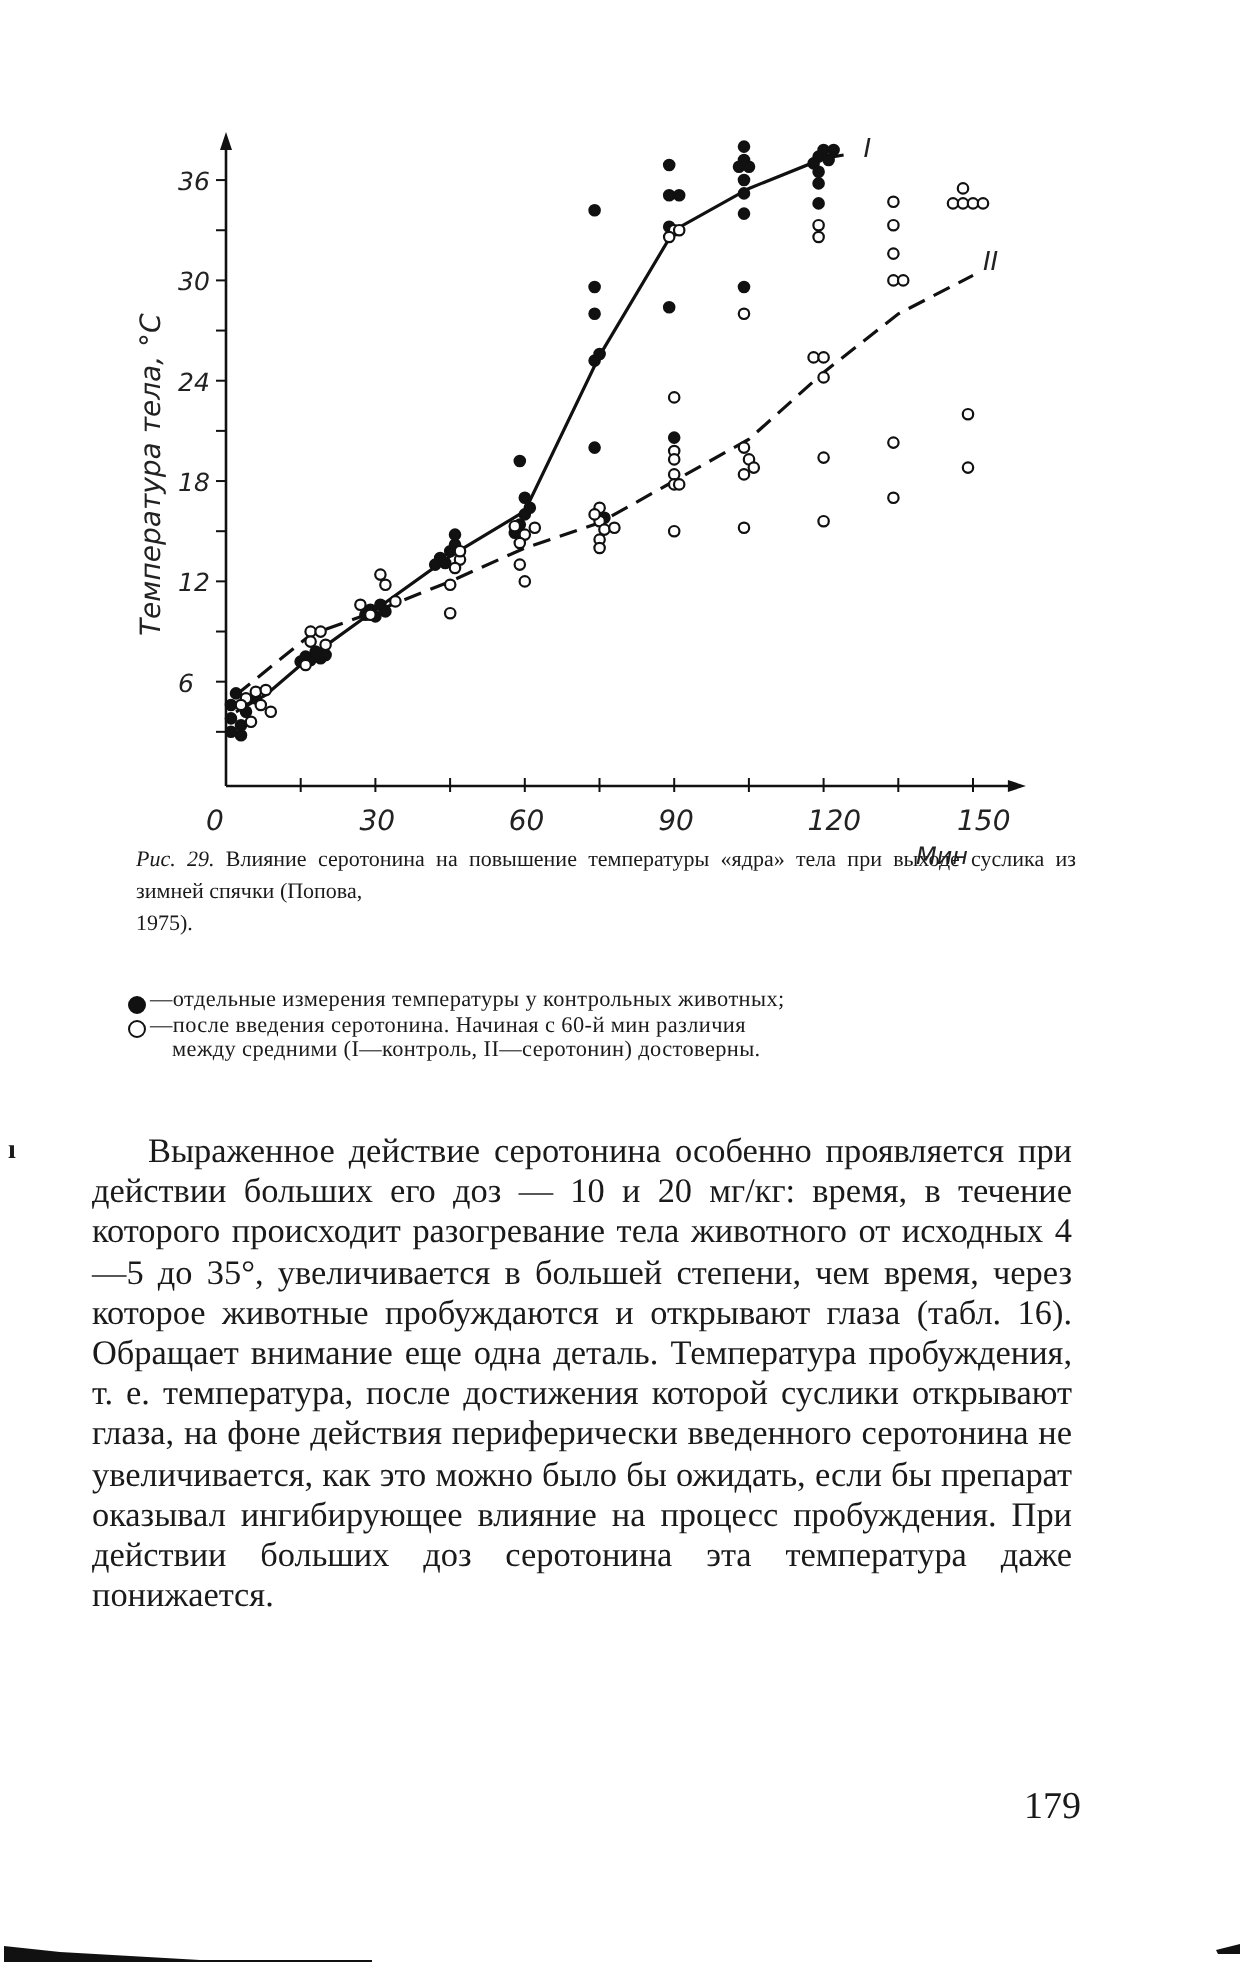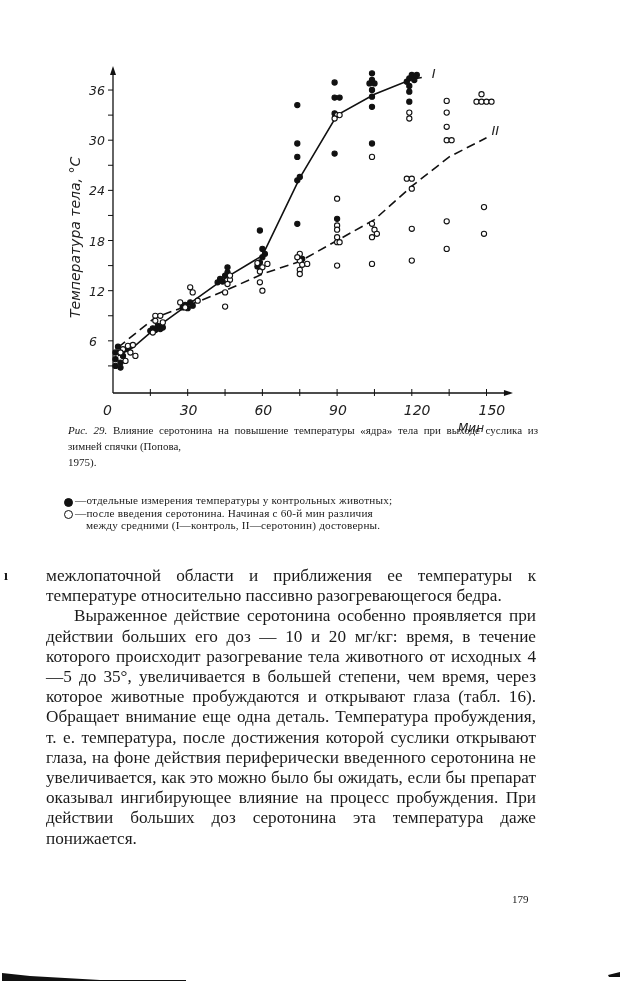--- a/index.html
+++ b/index.html
@@ -12,21 +12,21 @@
   .caption .year { display:block; }
   .legend { position:absolute; left:64px; top:494px; width:470px; font-size:11.2px; line-height:12.5px; letter-spacing:0.2px; }
   .legend .row { display:flex; align-items:flex-end; white-space:nowrap; }
   .legend .mk { display:inline-block; width:9px; height:9px; border-radius:50%; border:1.3px solid #111; margin-right:2px; box-sizing:border-box; }
   .legend .mk.filled { background:#111; }
   .legend .indent { padding-left:22px; }
   .margin-mark { position:absolute; left:4px; top:568px; font-size:14px; font-weight:bold; }
   .body-text { position:absolute; left:46px; top:566px; width:490px; font-size:17.2px; line-height:20.2px; text-align:justify; }
   .body-text p { margin:0; }
   .body-text p.indented { text-indent:28px; }
-  .page-number { position:absolute; left:512px; top:893px; font-size:11px; }
+  .page-number { position:absolute; left:512px; top:893px; font-size:19px; }
   .scan-mark-bottom { position:absolute; left:0; top:972px; width:186px; height:9px; }
   .scan-mark-right { position:absolute; left:606px; top:969px; width:14px; height:10px; }
 </style>
 </head>
 <body>
 
 <svg id="chart" viewBox="60 60 470 380" xmlns="http://www.w3.org/2000/svg">
   <g id="axes">
       <line x1="113" y1="393" x2="508.95000000000005" y2="393" stroke="#111" stroke-width="1.3"></line>
       <path d="M512.95 393 l-9 -3 l0 6 z" fill="#111"></path>
@@ -228,21 +228,20 @@
     <span class="mk"></span>
     <span>—после введения серотонина. Начиная с 60-й мин различия</span>
   </div>
   <div class="row indent">
     <span>между средними (I—контроль, II—серотонин) достоверны.</span>
   </div>
 </div>
 
 <div class="margin-mark">ı</div>
 <div class="body-text">
-  <p>межлопаточной области и приближения ее температуры к температуре относительно пассивно разогревающегося бедра.</p>
   <p class="indented">Выраженное действие серотонина особенно проявляется при действии больших его доз — 10 и 20 мг/кг: время, в течение которого происходит разогревание тела животного от исходных 4—5 до 35°, увеличивается в большей степени, чем время, через которое животные пробуждаются и открывают глаза (табл. 16). Обращает внимание еще одна деталь. Температура пробуждения, т. е. температура, после достижения которой суслики открывают глаза, на фоне действия периферически введенного серотонина не увеличивается, как это можно было бы ожидать, если бы препарат оказывал ингибирующее влияние на процесс пробуждения. При действии больших доз серотонина эта температура даже понижается.</p>
 </div>
 
 <div class="page-number">179</div>
 
 <svg class="scan-mark-bottom" viewBox="0 0 186 9">
   <path d="M2 1 L30 4 L100 8 L186 8 L186 9 L2 9 Z" fill="#111"></path>
 </svg>
 <svg class="scan-mark-right" viewBox="0 0 14 10">
   <path d="M2 6 L14 3 L14 8 L3 8 Z" fill="#111"></path>

